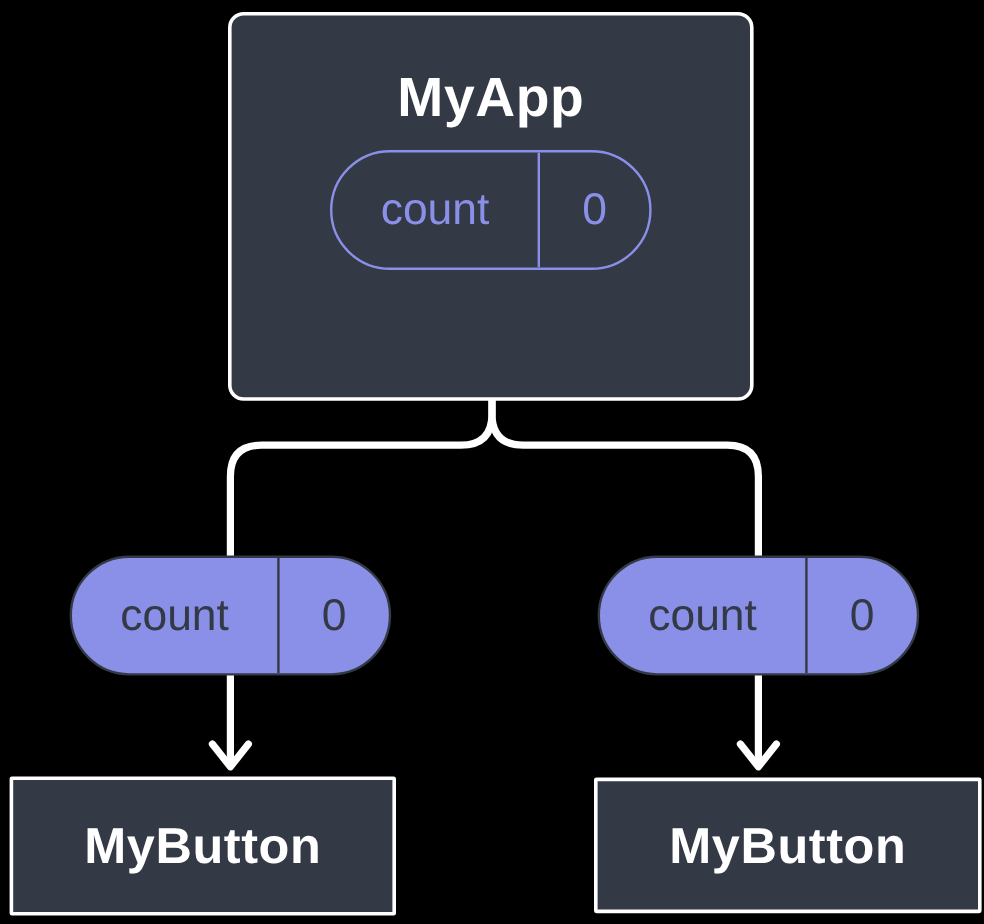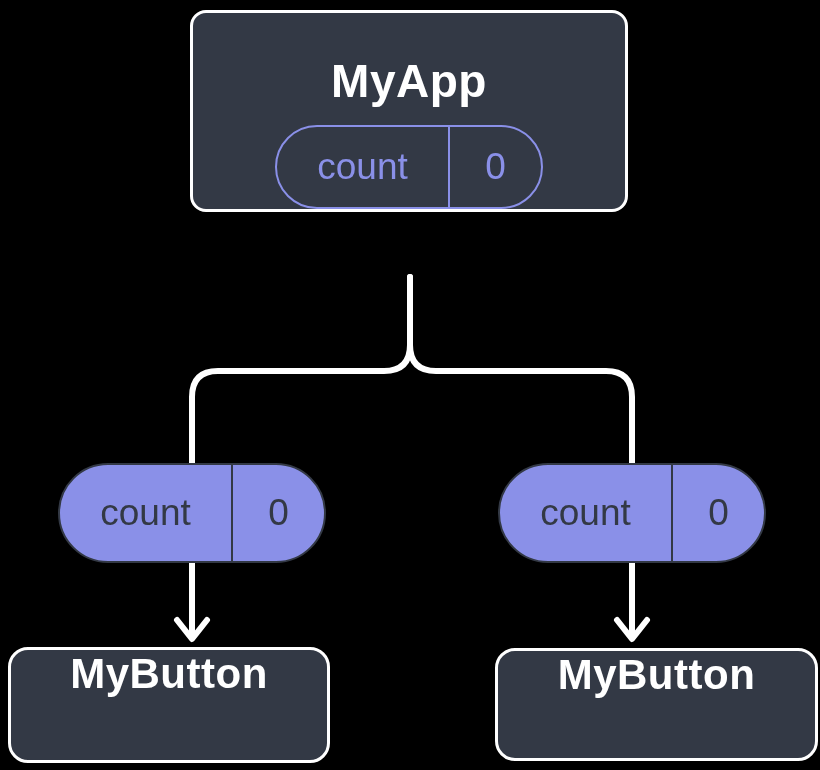--- a/index.html
+++ b/index.html
@@ -36,24 +36,25 @@
     stroke-linecap: round;
   }
   .node {
     position: absolute;
     background: var(--node-fill);
     border: 3px solid var(--node-border);
     border-radius: 16px;
   }
   .node-root {
     left: 190px; top: 10px;
-    width: 438px; height: 202px;
+    width: 438px; height: 324px;
     display: flex;
     flex-direction: column;
     align-items: center;
+    border-radius: 13px;
   }
   .node-title {
     margin-top: 42px;
     color: var(--title-text);
     font-size: 46px;
     font-weight: 600;
     letter-spacing: 0.5px;
     line-height: 1.15;
   }
   .pill {
@@ -89,27 +90,27 @@
     position: absolute;
     background: var(--accent);
     border: 2.5px solid var(--pill-dark-text);
     color: var(--pill-dark-text);
   }
   .pill-solid .pill-value { border-left: 2.5px solid var(--pill-dark-text); }
   .pill-prop-left  { left: 58px;  top: 463px; }
   .pill-prop-right { left: 498px; top: 463px; }
   .node-child {
     display: flex;
-    align-items: flex-start;
+    align-items: center;
     justify-content: center;
     color: var(--title-text);
     font-size: 42px;
     font-weight: 600;
     letter-spacing: 0.5px;
-    border-radius: 20px;
+    border-radius: 2px;
   }
   .node-child-left  { left: 8px;   top: 647px; width: 322px; height: 116px; }
   .node-child-right { left: 495px; top: 648px; width: 323px; height: 113px; }
 </style>
 </head>
 <body>
 
 <div class="canvas">
 
   <svg class="connectors" viewBox="0 0 820 770" xmlns="http://www.w3.org/2000/svg">

